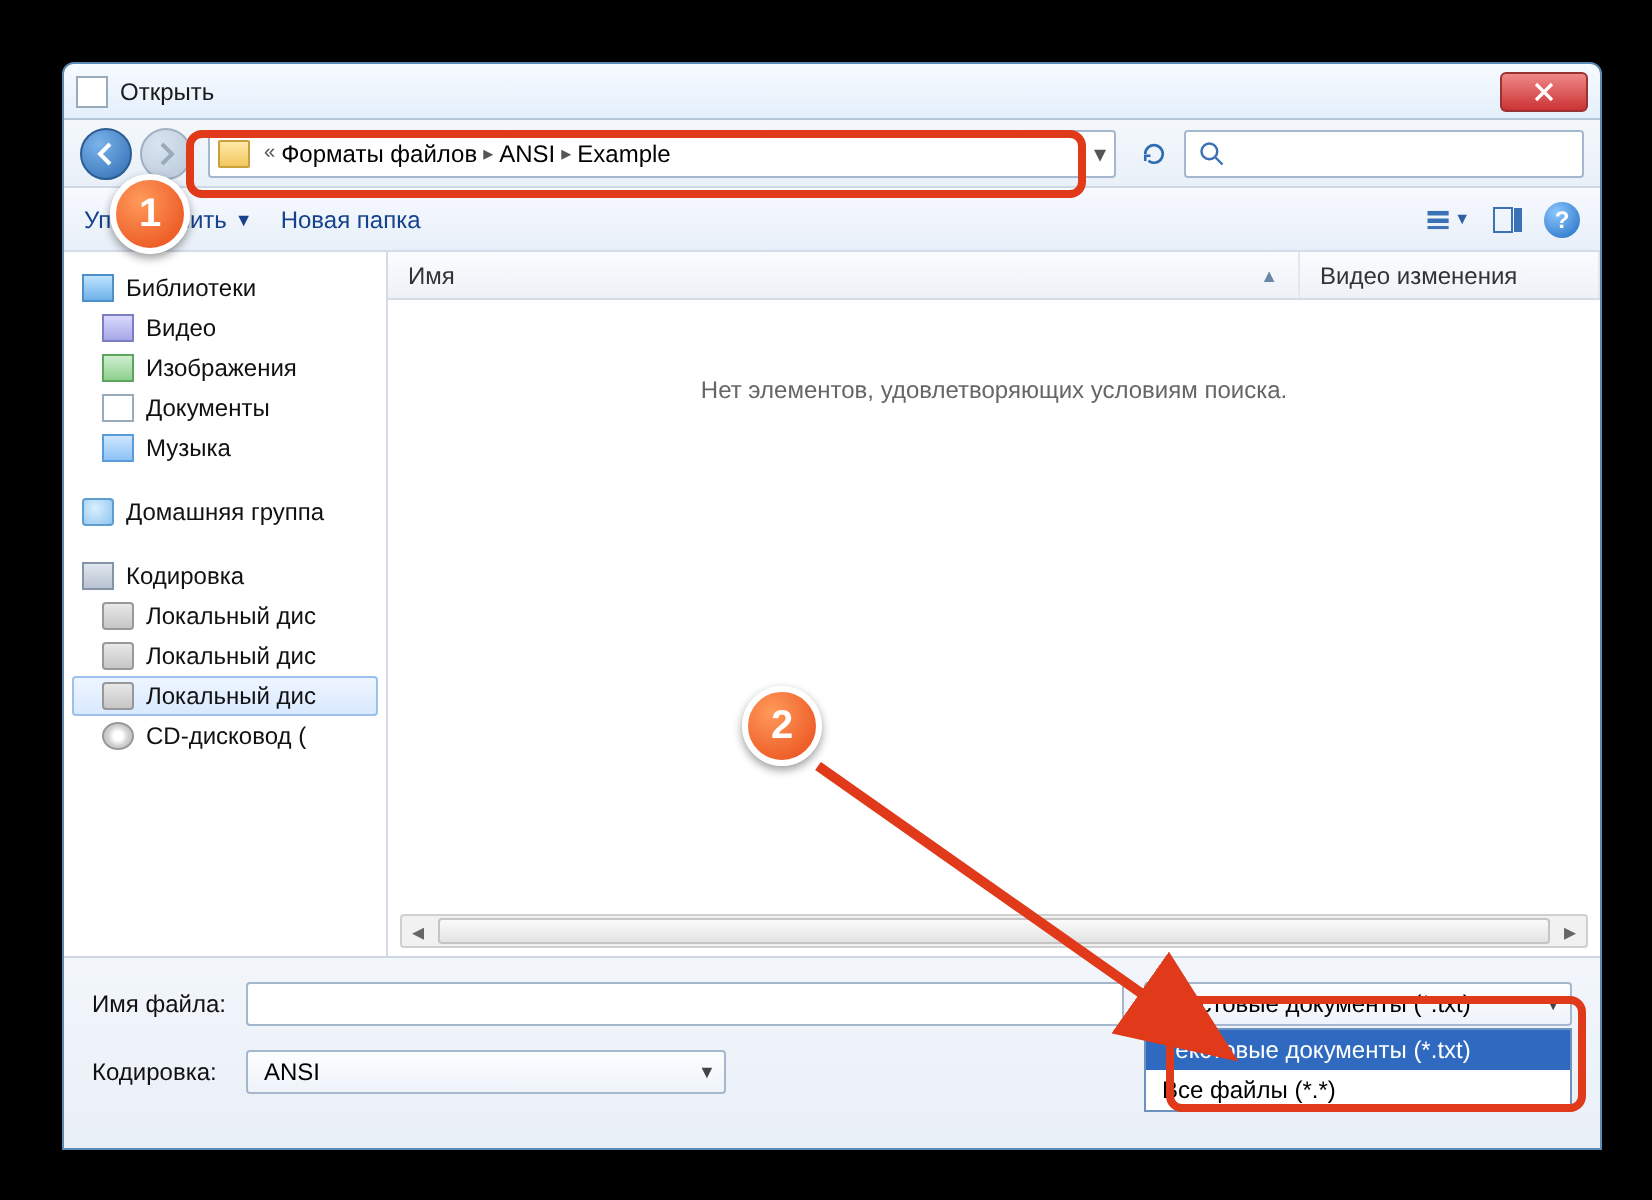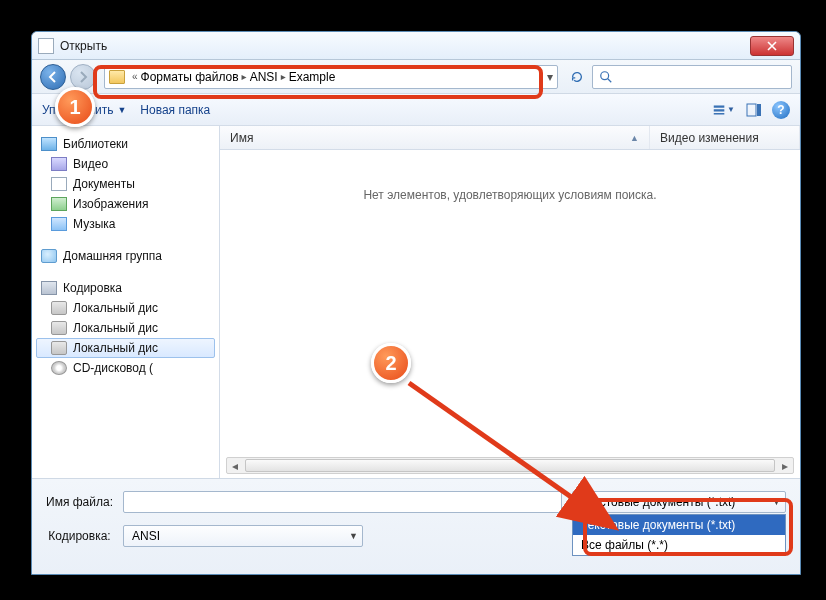--- a/index.html
+++ b/index.html
@@ -38,21 +38,21 @@
   .toolbar{ height:32px; background:linear-gradient(#f7faff,#e8eff8); border-bottom:1px solid #d3dce8; display:flex; align-items:center; padding:0 10px; gap:14px;}
   .tool-item{ color:#15428b; display:flex; align-items:center; gap:4px; cursor:pointer;}
   .tool-item .dd{ font-size:9px; color:#15428b;}
   .spacer{flex:1;}
   .viewbtns{ display:flex; gap:6px; align-items:center;}
   .iconbtn{ width:24px;height:22px; border:1px solid transparent; border-radius:2px; display:flex;align-items:center;justify-content:center; cursor:pointer; color:#2f5f9f;}
   .help-icon{ width:18px;height:18px;border-radius:50%; background:radial-gradient(circle at 35% 30%,#8cc6ff,#1e6cc0); color:#fff; display:flex;align-items:center;justify-content:center; font-weight:bold; cursor:pointer;}
 
   
   .body{ display:flex; height:352px; }
-  .sidebar{ width:188px; background:#fff; border-right:1px solid #d3dce8; padding:8px 4px; overflow:hidden;}
+  .sidebar{ width:162px; background:#fff; border-right:1px solid #d3dce8; padding:8px 4px; overflow:hidden;}
   .side-group{ margin-bottom:12px;}
   .side-item{ display:flex; align-items:center; gap:6px; padding:2px 6px 2px 14px; color:#111; cursor:pointer; white-space:nowrap; overflow:hidden; border:1px solid transparent; border-radius:2px;}
   .side-item.root{ padding-left:4px; font-weight:normal;}
   .side-item.selected{ background:linear-gradient(#eef5ff,#d9e9ff); border-color:#9cc1ec;}
   .si-icon{ width:16px;height:14px; flex-shrink:0;}
   .si-icon.lib{ background:linear-gradient(#bfe3ff,#6db2e8); border:1px solid #4d8fc9;}
   .si-icon.vid{ background:linear-gradient(#d9d9ff,#a7a7e8); border:1px solid #7d7dc4;}
   .si-icon.doc{ background:#fff; border:1px solid #9ab;}
   .si-icon.img{ background:linear-gradient(#cfeecf,#8ed08e); border:1px solid #5ca55c;}
   .si-icon.mus{ background:linear-gradient(#cfe6ff,#8cc2f5); border:1px solid #5a9bdc;}
@@ -69,21 +69,21 @@
   .col.type{ width:110px;}
   .sort-arrow{ margin-left:auto; font-size:9px; color:#6b86a8;}
   .empty-msg{ width:100%; text-align:center; color:#666; margin-top:38px;}
   .hscroll{ position:absolute; left:6px; right:6px; bottom:4px; height:17px; background:#f1f1f1; border:1px solid #d0d0d0; border-radius:2px; display:flex; align-items:center;}
   .hscroll .thumb{ position:absolute; left:18px; right:18px; top:1px; bottom:1px; background:linear-gradient(#fafafa,#e3e3e3); border:1px solid #c5c5c5; border-radius:2px;}
   .hscroll .arr{ width:16px; height:100%; display:flex;align-items:center;justify-content:center; color:#666; z-index:1;}
   .hscroll .arr.right{ margin-left:auto;}
 
   
   .footer{ height:96px; background:linear-gradient(#f2f6fb,#eaf0f8); border-top:1px solid #cfd9e5; padding:10px 14px 6px; display:grid; grid-template-columns:auto 1fr 214px; grid-template-rows:26px 26px; column-gap:10px; row-gap:8px; align-items:center;}
-  .footer label{ text-align:center; color:#111;}
+  .footer label{ text-align:left; color:#111;}
   .text-input{ height:22px; width:100%; border:1px solid #a4b7cd; border-radius:2px; background:#fff; padding:0 6px;}
   .combo{ height:22px; border:1px solid #a4b7cd; border-radius:2px; background:linear-gradient(#fdfeff,#eef3fa); display:flex; align-items:center; padding:0 4px 0 8px; cursor:pointer; position:relative;}
   .combo .cb-dd{ margin-left:auto; font-size:9px; color:#444;}
   .ftype .combo-text{ white-space:nowrap; overflow:hidden;}
 
   .dropdown-list{ position:absolute; top:22px; left:-1px; right:-1px; background:#fff; border:1px solid #6d92c0; z-index:5;}
   .dropdown-list .opt{ padding:3px 8px; cursor:pointer; white-space:nowrap;}
   .dropdown-list .opt.hl{ background:#2f6ac0; color:#fff;}
 
   
@@ -175,26 +175,26 @@
       <div class="side-group">
         <div class="side-item root">
               <span class="si-icon lib"></span>
               <span>Библиотеки</span>
             </div>
         <div class="side-item">
               <span class="si-icon vid"></span>
               <span>Видео</span>
             </div>
         <div class="side-item">
+              <span class="si-icon img"></span>
+              <span>Изображения</span>
+            </div>
+        <div class="side-item">
               <span class="si-icon doc"></span>
               <span>Документы</span>
-            </div>
-        <div class="side-item">
-              <span class="si-icon img"></span>
-              <span>Изображения</span>
             </div>
         <div class="side-item">
               <span class="si-icon mus"></span>
               <span>Музыка</span>
             </div>
       </div>
       <div class="side-group">
         <div class="side-item root">
               <span class="si-icon home"></span>
               <span>Домашняя группа</span>

